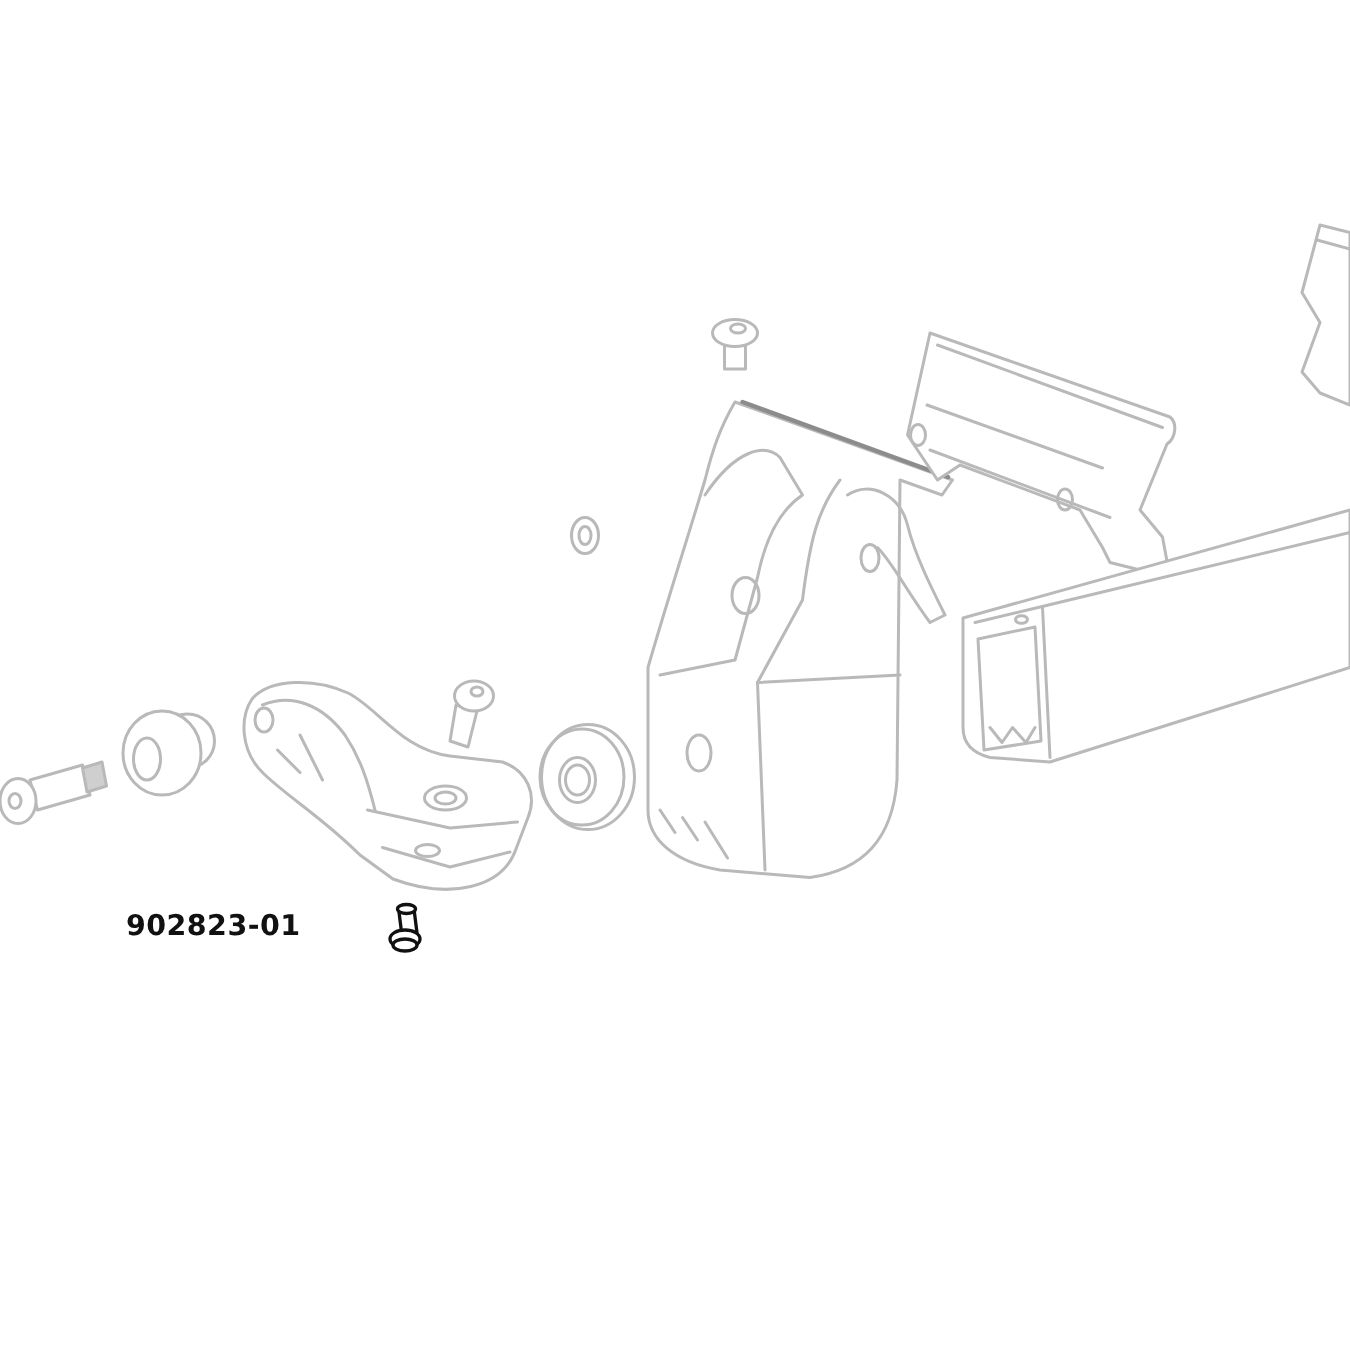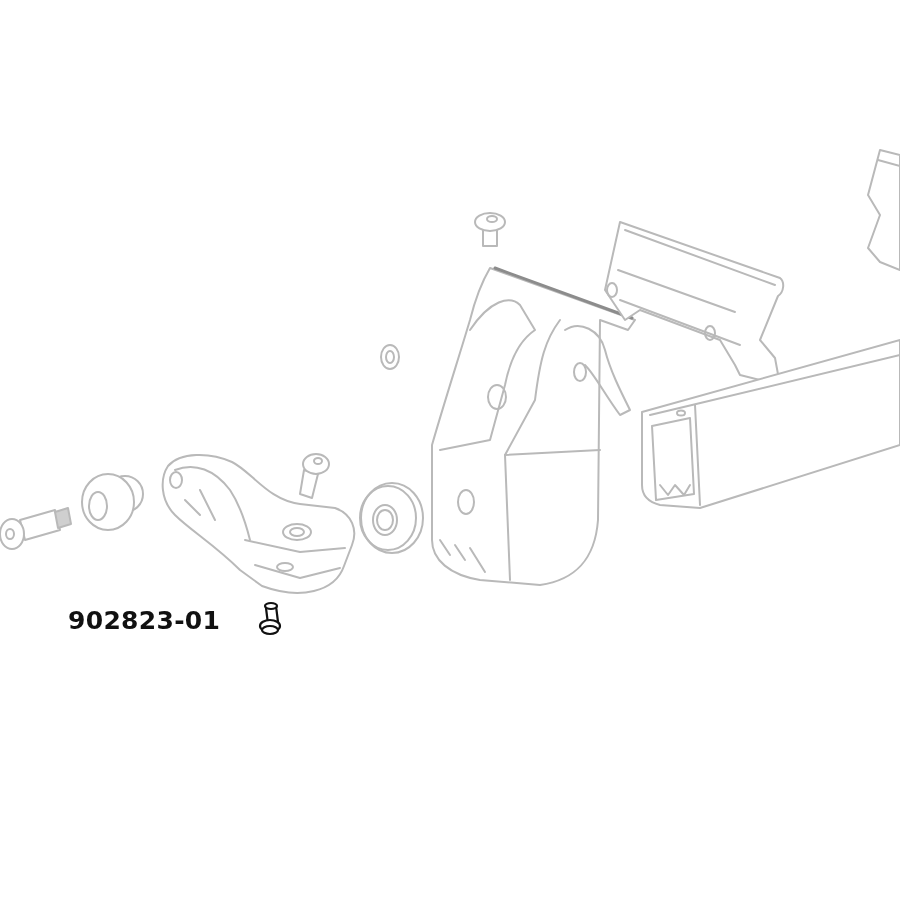--- a/index.html
+++ b/index.html
@@ -1,18 +1,18 @@
 <!DOCTYPE html>
 <html><head>
 <meta charset="utf-8">
 <style>
   html,body{margin:0;padding:0;background:#ffffff;}
   .canvas{position:relative;width:900px;height:900px;overflow:hidden;background:#ffffff;}
   svg.drawing{position:absolute;left:0;top:0;}
-  .part-label{position:absolute;left:68px;top:606px;font-family:"DejaVu Sans","Liberation Sans",sans-serif;font-weight:bold;font-size:25px;color:#111111;letter-spacing:0.3px;}
+  .part-label{position:absolute;left:84px;top:606px;font-family:"DejaVu Sans","Liberation Sans",sans-serif;font-weight:bold;font-size:19px;color:#111111;letter-spacing:0.3px;}
   .ln{fill:#ffffff;stroke:#b9b9b9;stroke-width:2;stroke-linejoin:round;stroke-linecap:round;}
   .ln2{fill:none;stroke:#b9b9b9;stroke-width:2;stroke-linejoin:round;stroke-linecap:round;}
   .hl{fill:#ffffff;stroke:#111111;stroke-width:2.2;stroke-linejoin:round;}
 </style>
 </head>
 <body>
 
 <div class="canvas">
   <svg class="drawing" width="900" height="900" viewBox="0 0 900 900">
 

